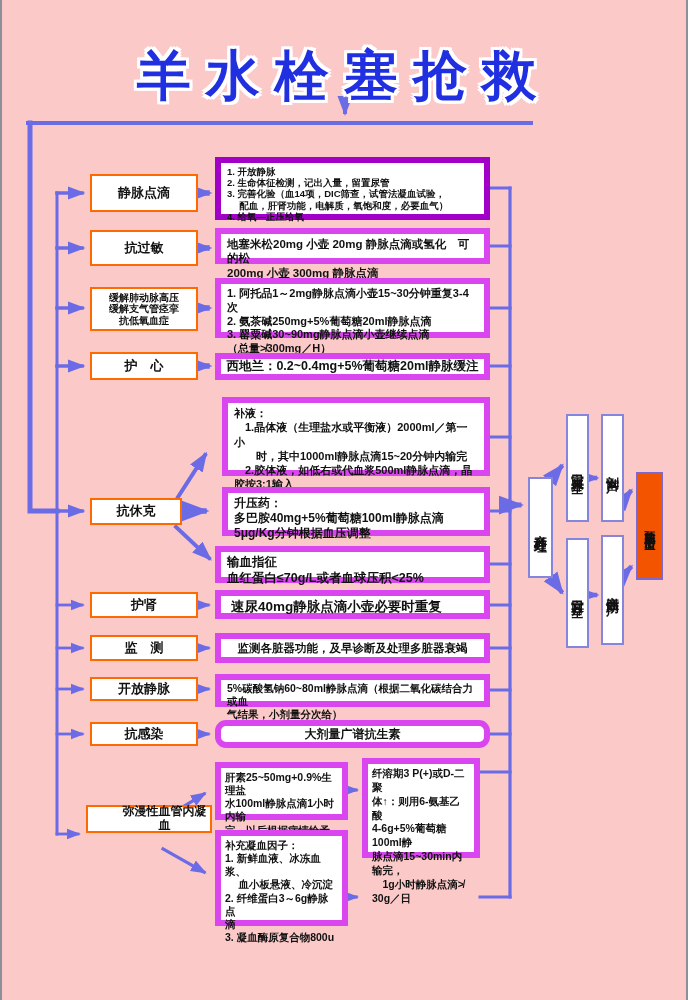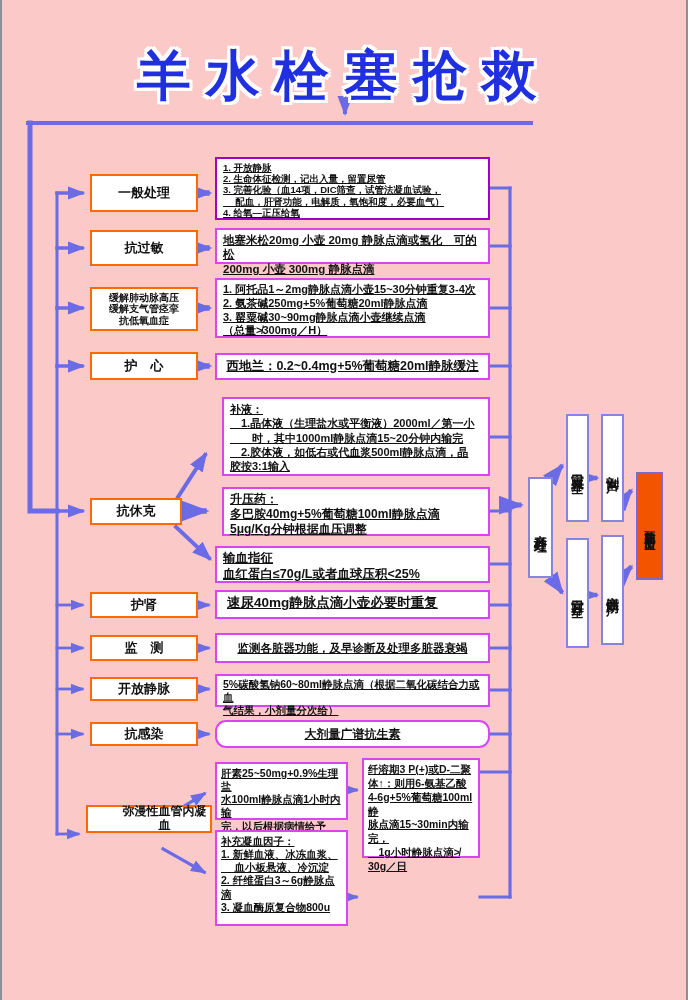--- a/index.html
+++ b/index.html
@@ -20,22 +20,22 @@
     color:#2030e0;white-space:nowrap;
     text-shadow:-3px -3px 0 #fff,3px -3px 0 #fff,-3px 3px 0 #fff,3px 3px 0 #fff,
                 -3px 0 0 #fff,3px 0 0 #fff,0 -3px 0 #fff,0 3px 0 #fff;
   }
   .box{position:absolute;background:#fff;z-index:2;box-sizing:border-box;font-weight:bold;}
   .cat{
     border:2px solid #ff6a00;display:flex;align-items:center;justify-content:center;
     text-align:center;font-size:13px;white-space:pre-line;line-height:1.15;
   }
   .det{
-    border:2px solid #d946ef;white-space:pre-line;
-    font-size:11px;line-height:1.25;padding:3px 6px;text-decoration:underline;
+    border:6px solid #d946ef;white-space:pre-line;
+    font-size:11px;line-height:1.25;padding:3px 6px;
   }
   .det.center{display:flex;align-items:center;justify-content:center;text-align:center;padding:1px 4px;}
   .det.purple{border-color:#a000c8;}
   .vbox{
     border:2px solid #8585dd;display:flex;align-items:center;justify-content:center;
     writing-mode:vertical-rl;text-orientation:upright;
     font-size:13px;letter-spacing:2px;line-height:1;text-align:center;
   }
   .vbox.outcome{background:#f25400;border-color:#7a6ad0;font-size:11px;letter-spacing:1px;}
 </style>
@@ -128,21 +128,21 @@
         <path d="M551,479 L561,467" marker-end="url(#ah)"></path>
         <path d="M590,478 L595,478" marker-end="url(#ah)"></path>
         <path d="M617,508 L630,492" marker-end="url(#ah)"></path>
         <path d="M551,577 L561,591" marker-end="url(#ah)"></path>
         <path d="M590,595 L595,595" marker-end="url(#ah)"></path>
         <path d="M617,582 L630,568" marker-end="url(#ah)"></path>
       </g>
     </g>
   </svg>
 
-  <div class="box cat" style="left:90px;top:174px;width:108px;height:38px;">一般处理</div>
+  <div class="box cat" style="left:90px;top:174px;width:108px;height:38px;">静脉点滴</div>
   <div class="box cat" style="left:90px;top:230px;width:108px;height:36px;">抗过敏</div>
   <div class="box cat" style="left:90px;top:287px;width:108px;height:44px;font-size:10px;">缓解肺动脉高压
 缓解支气管痉挛
 抗低氧血症</div>
   <div class="box cat" style="left:90px;top:352px;width:108px;height:28px;">护　心</div>
   <div class="box cat" style="left:90px;top:498px;width:92px;height:27px;">抗休克</div>
   <div class="box cat" style="left:90px;top:592px;width:108px;height:26px;">护肾</div>
   <div class="box cat" style="left:90px;top:635px;width:108px;height:26px;">监　测</div>
   <div class="box cat" style="left:90px;top:677px;width:108px;height:24px;">开放静脉</div>
   <div class="box cat" style="left:90px;top:722px;width:108px;height:24px;">抗感染</div>

